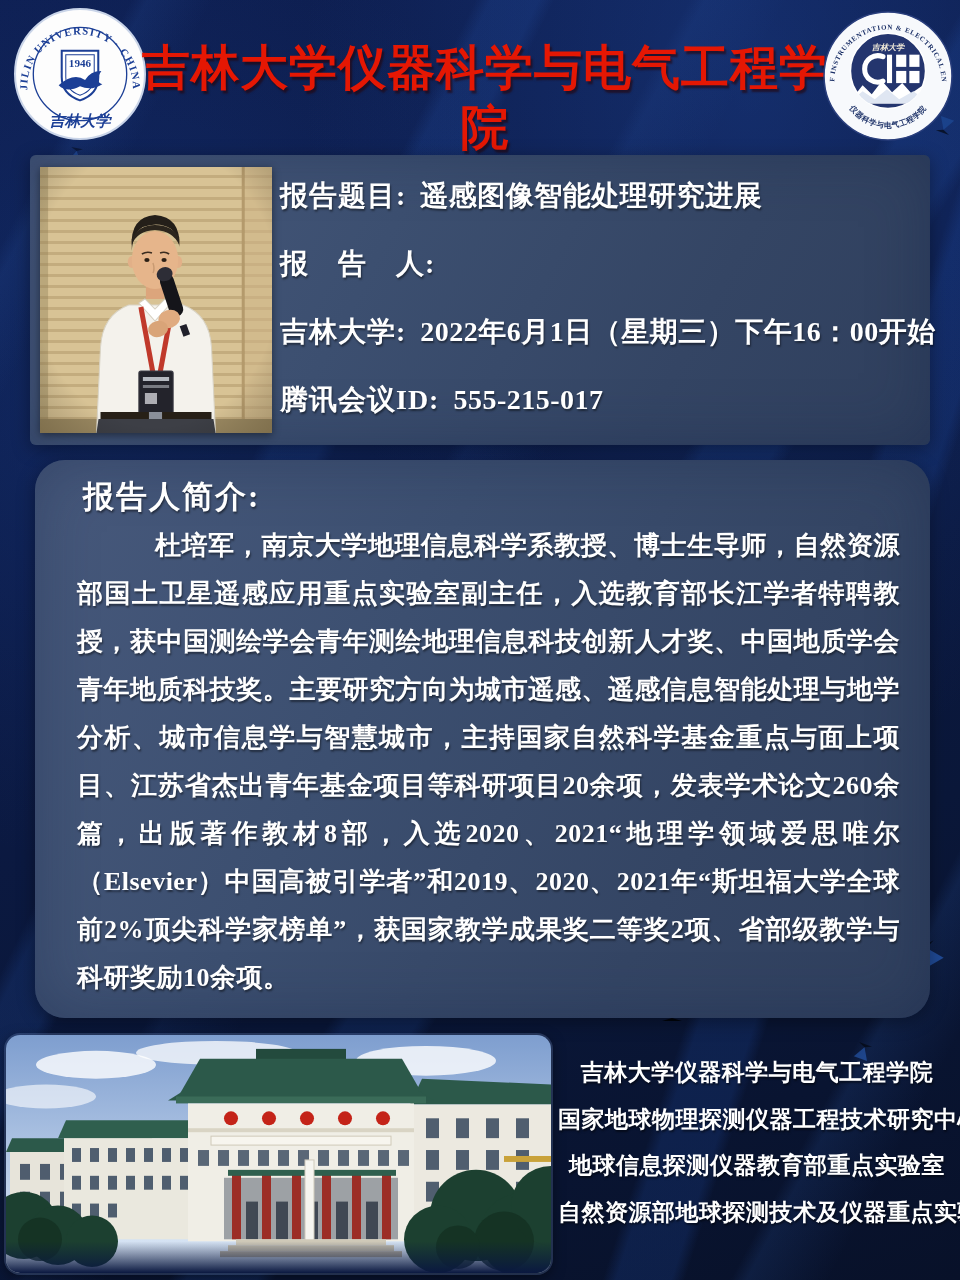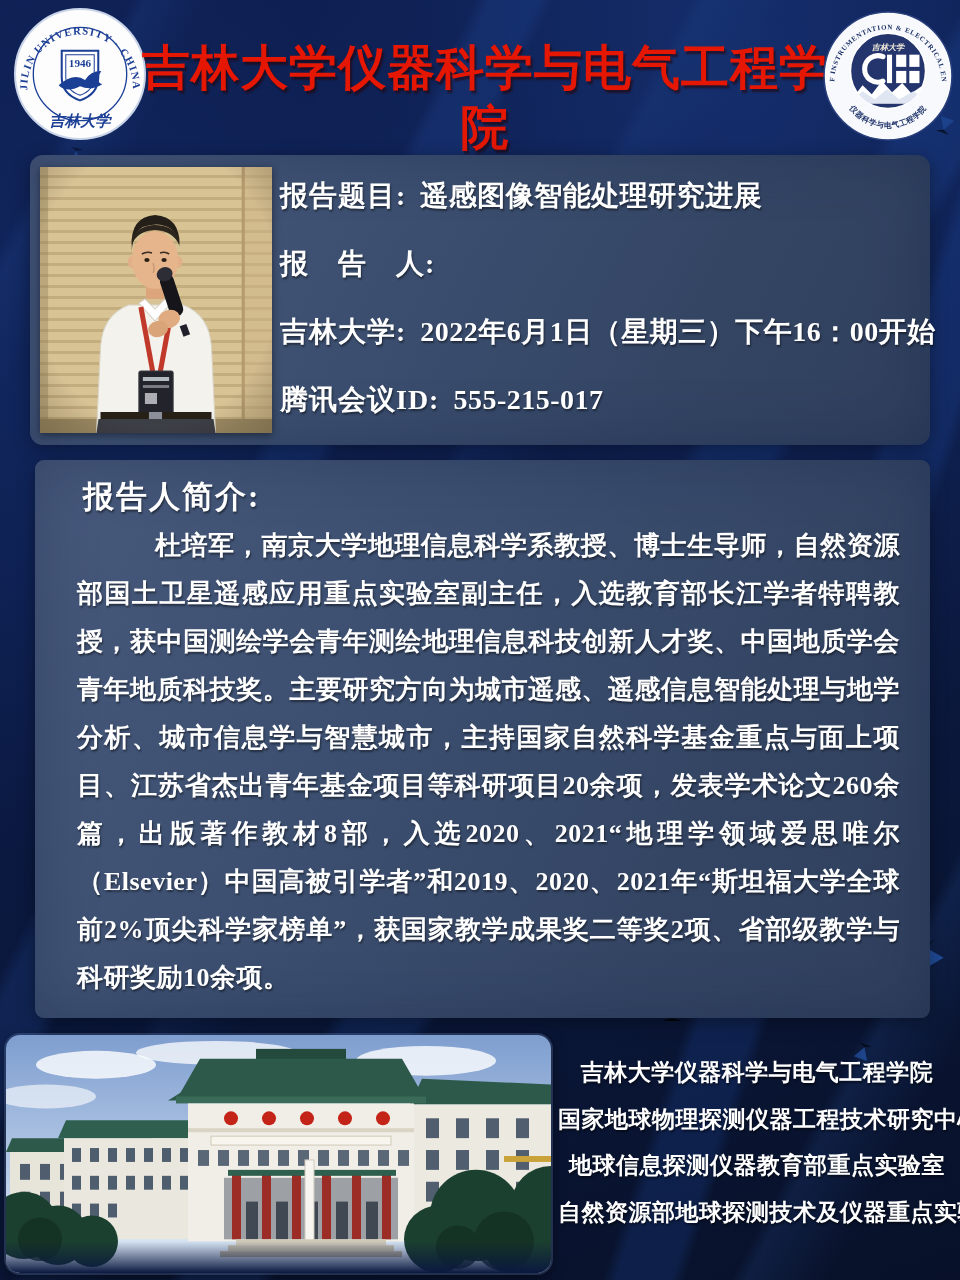--- a/index.html
+++ b/index.html
@@ -36,22 +36,22 @@
     margin-top:4px;font-size:37px;font-weight:bold;color:#e51703;letter-spacing:1px;line-height:44px;
     text-shadow:2px 3px 2px rgba(40,0,0,.55);
   }
 
   
   .panel{
     position:absolute;
     background:linear-gradient(118deg,#47597c 0%,#3c4f70 38%,#344564 72%,#2f3f5d 100%);
     box-shadow:0 4px 18px rgba(0,0,0,.35), inset 0 0 60px rgba(20,35,70,.35);
   }
-  .info-panel{left:30px;top:155px;width:900px;height:290px;border-radius:13px;}
-  .bio-panel{left:35px;top:460px;width:895px;height:558px;border-radius:9px;}
+  .info-panel{left:30px;top:155px;width:900px;height:290px;border-radius:6px;}
+  .bio-panel{left:35px;top:460px;width:895px;height:558px;border-radius:30px;}
 
   .photo-frame{position:absolute;left:10px;top:12px;width:232px;height:266px;overflow:hidden;
     box-shadow:0 2px 8px rgba(0,0,0,.45);}
   .photo-frame svg{display:block;width:100%;height:100%;}
 
   .info-rows{position:absolute;left:250px;top:24px;right:14px;}
   .info-row{display:flex;margin-bottom:34px;white-space:nowrap;
     font-size:28px;font-weight:bold;color:#ffffff;line-height:34px;
     text-shadow:1px 2px 2px rgba(0,0,0,.45);}
   .info-row .lab{margin-right:14px;letter-spacing:1px;}

